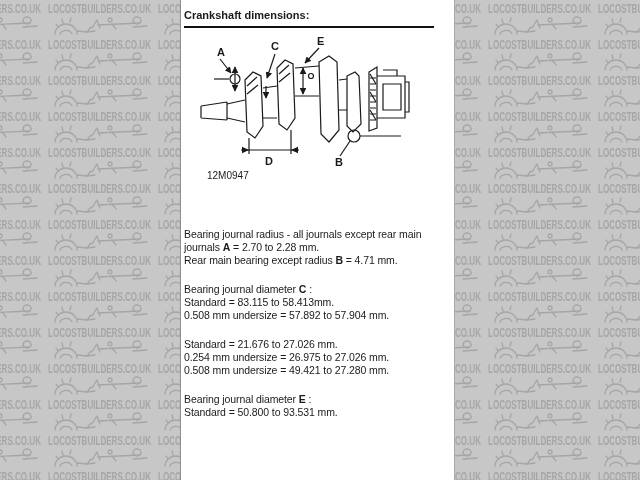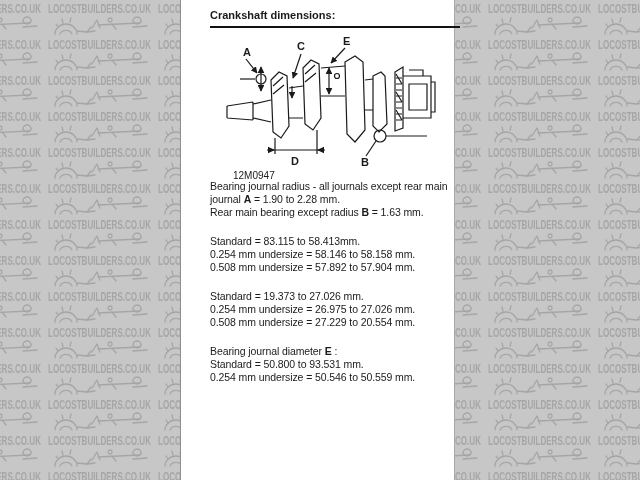--- a/index.html
+++ b/index.html
@@ -7,28 +7,28 @@
     width:640px;height:480px;overflow:hidden;position:relative;
     font-family:"Liberation Sans",sans-serif;background:#c7c7c7;
   }
   .screen{position:absolute;inset:0;width:640px;height:480px;}
   svg.watermark{position:absolute;left:0;top:0;width:640px;height:480px;display:block;}
   .wm-text{font-family:"Liberation Sans",sans-serif;font-weight:bold;font-size:13px;}
   .panel{
     position:absolute;left:180px;top:0;width:275px;height:480px;
     background:#ffffff;box-sizing:border-box;
     border-left:1px solid #8f8f8f;border-right:1px solid #a8a8a8;
-    padding:8px 4px 0 29px;color:#1a1a1a;
+    padding:8px 4px 0 3px;color:#1a1a1a;
   }
   .page-title{font-size:11px;font-weight:bold;line-height:14px;letter-spacing:0;}
   .title-rule{height:2px;background:#111;width:250px;margin-top:4px;border:0;}
   svg.diagram{display:block;margin:4px 0 0 3px;width:250px;height:148px;}
   .dlabel{font-family:"Liberation Sans",sans-serif;font-size:11px;font-weight:bold;fill:#1a1a1a;}
   .dfig{font-family:"Liberation Sans",sans-serif;font-size:10px;fill:#1a1a1a;}
-  .specs{font-size:10.5px;letter-spacing:-0.1px;line-height:13px;}
+  .specs{margin-top:48px;font-size:10.5px;letter-spacing:-0.1px;line-height:13px;}
   .spec{margin:0 0 16px 0;white-space:nowrap;}
   .spec b{font-weight:bold;}
 </style>
 </head>
 <body>
 
 <div class="screen">
 
   <svg id="wm" class="watermark" viewBox="0 0 640 480" preserveAspectRatio="none" aria-hidden="true" style="background: rgb(199, 199, 199);">
     <defs>
@@ -312,37 +312,36 @@
       <text class="dlabel" x="130" y="13">E</text>
       <text class="dlabel" x="148" y="134">B</text>
       <text class="dlabel" x="78" y="133">D</text>
       <text class="dfig" x="20" y="147">12M0947</text>
     </svg>
 
     <div class="specs">
 
       <div class="spec">
         <div>Bearing journal radius - all journals except rear main</div>
-        <div><span>journal </span><b>A</b><span> = 1.90 to 2.28 mm.</span></div>
-        <div><span>Rear main bearing except radius </span><b>B</b><span> = 1.63 mm.</span></div>
+        <div><span>journals </span><b>A</b><span> = 2.70 to 2.28 mm.</span></div>
+        <div><span>Rear main bearing except radius </span><b>B</b><span> = 4.71 mm.</span></div>
       </div>
 
       <div class="spec">
+        <div><span>Bearing journal diameter </span><b>C</b><span> :</span></div>
         <div>Standard = 83.115 to 58.413mm.</div>
-        <div>0.254 mm undersize = 58.146 to 58.158 mm.</div>
         <div>0.508 mm undersize = 57.892 to 57.904 mm.</div>
       </div>
 
       <div class="spec">
-        <div>Standard = 19.373 to 27.026 mm.</div>
+        <div>Standard = 21.676 to 27.026 mm.</div>
         <div>0.254 mm undersize = 26.975 to 27.026 mm.</div>
-        <div>0.508 mm undersize = 27.229 to 20.554 mm.</div>
+        <div>0.508 mm undersize = 49.421 to 27.280 mm.</div>
       </div>
 
       <div class="spec">
         <div><span>Bearing journal diameter </span><b>E</b><span> :</span></div>
         <div>Standard = 50.800 to 93.531 mm.</div>
-        <div>0.254 mm undersize = 50.546 to 50.559 mm.</div>
       </div>
 
     </div>
   </div>
 </div>
 
 </body></html>

